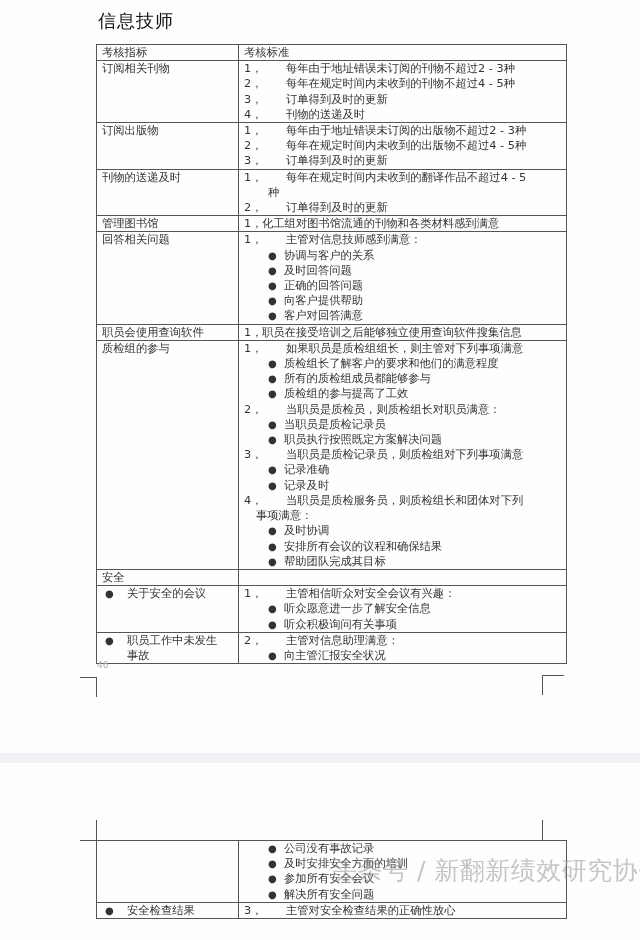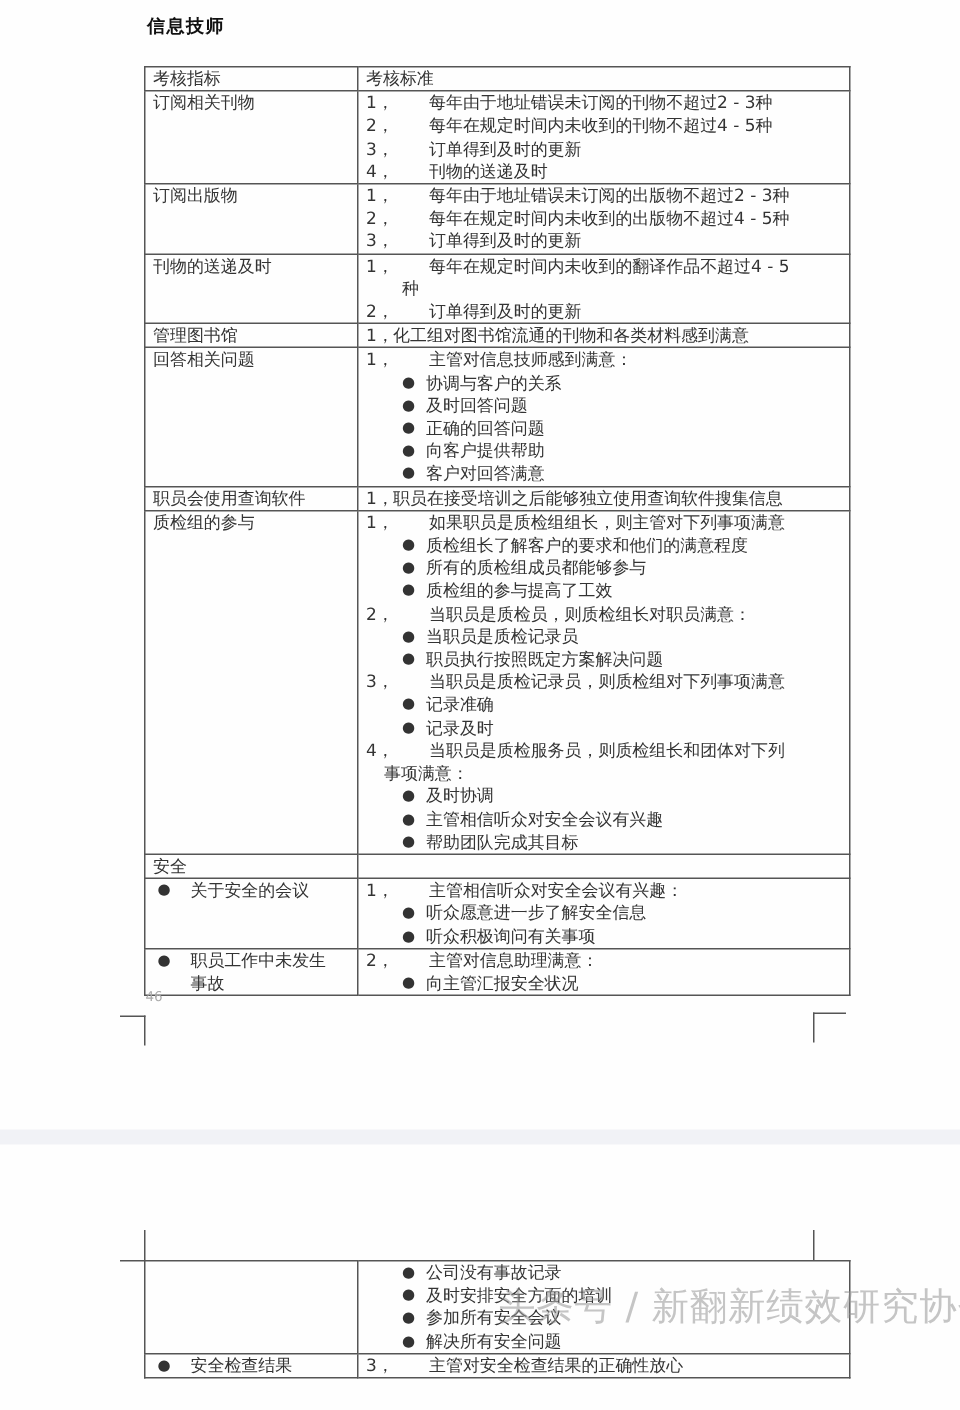--- a/index.html
+++ b/index.html
@@ -1,19 +1,19 @@
 <!DOCTYPE html>
 <html><head>
 <meta charset="utf-8">
 <style>
   * { box-sizing: border-box; margin: 0; padding: 0; }
   html, body { width: 640px; height: 940px; background: #fefefe; overflow: hidden; }
   body { position: relative; font-family: "DejaVu Sans", "Liberation Sans", sans-serif; color: #2a2a2a; }
 
-  .page-title { position: absolute; left: 98px; top: 9px; font-size: 12px; font-weight: bold; color: #111; letter-spacing: 1px; }
+  .page-title { position: absolute; left: 98px; top: 9px; font-size: 18px; font-weight: normal; color: #111; letter-spacing: 1px; }
 
   table.kpi { position: absolute; border-collapse: collapse; font-size: 11.3px; line-height: 15.2px; color: #333; }
   table.kpi td { border: 1px solid #555; vertical-align: top; padding: 0 0 0 5px; margin-left: 47px; }
   table.kpi td.c1 { width: 142px; }
   table.kpi td.c2 { width: 328px; padding-left: 5px; }
 
   #table1 { left: 96px; top: 44px; width: 471px; }
   #table2 { left: 96px; top: 840px; width: 471px; }
 
   .num-line { display: flex; white-space: nowrap; }
@@ -223,21 +223,21 @@
             <span class="sep"></span>
             <span>当职员是质检服务员，则质检组长和团体对下列</span>
           </div>
         <div class="indent-text">事项满意：</div>
         <div class="bullet">
             <span class="dot">●</span>
             <span>及时协调</span>
           </div>
         <div class="bullet">
             <span class="dot">●</span>
-            <span>主管相信听众对安全会议有兴趣</span>
+            <span>安排所有会议的议程和确保结果</span>
           </div>
         <div class="bullet">
             <span class="dot">●</span>
             <span>帮助团队完成其目标</span>
           </div>
       </td>
     </tr>
 
     <tr>
       <td class="c1">安全</td>

